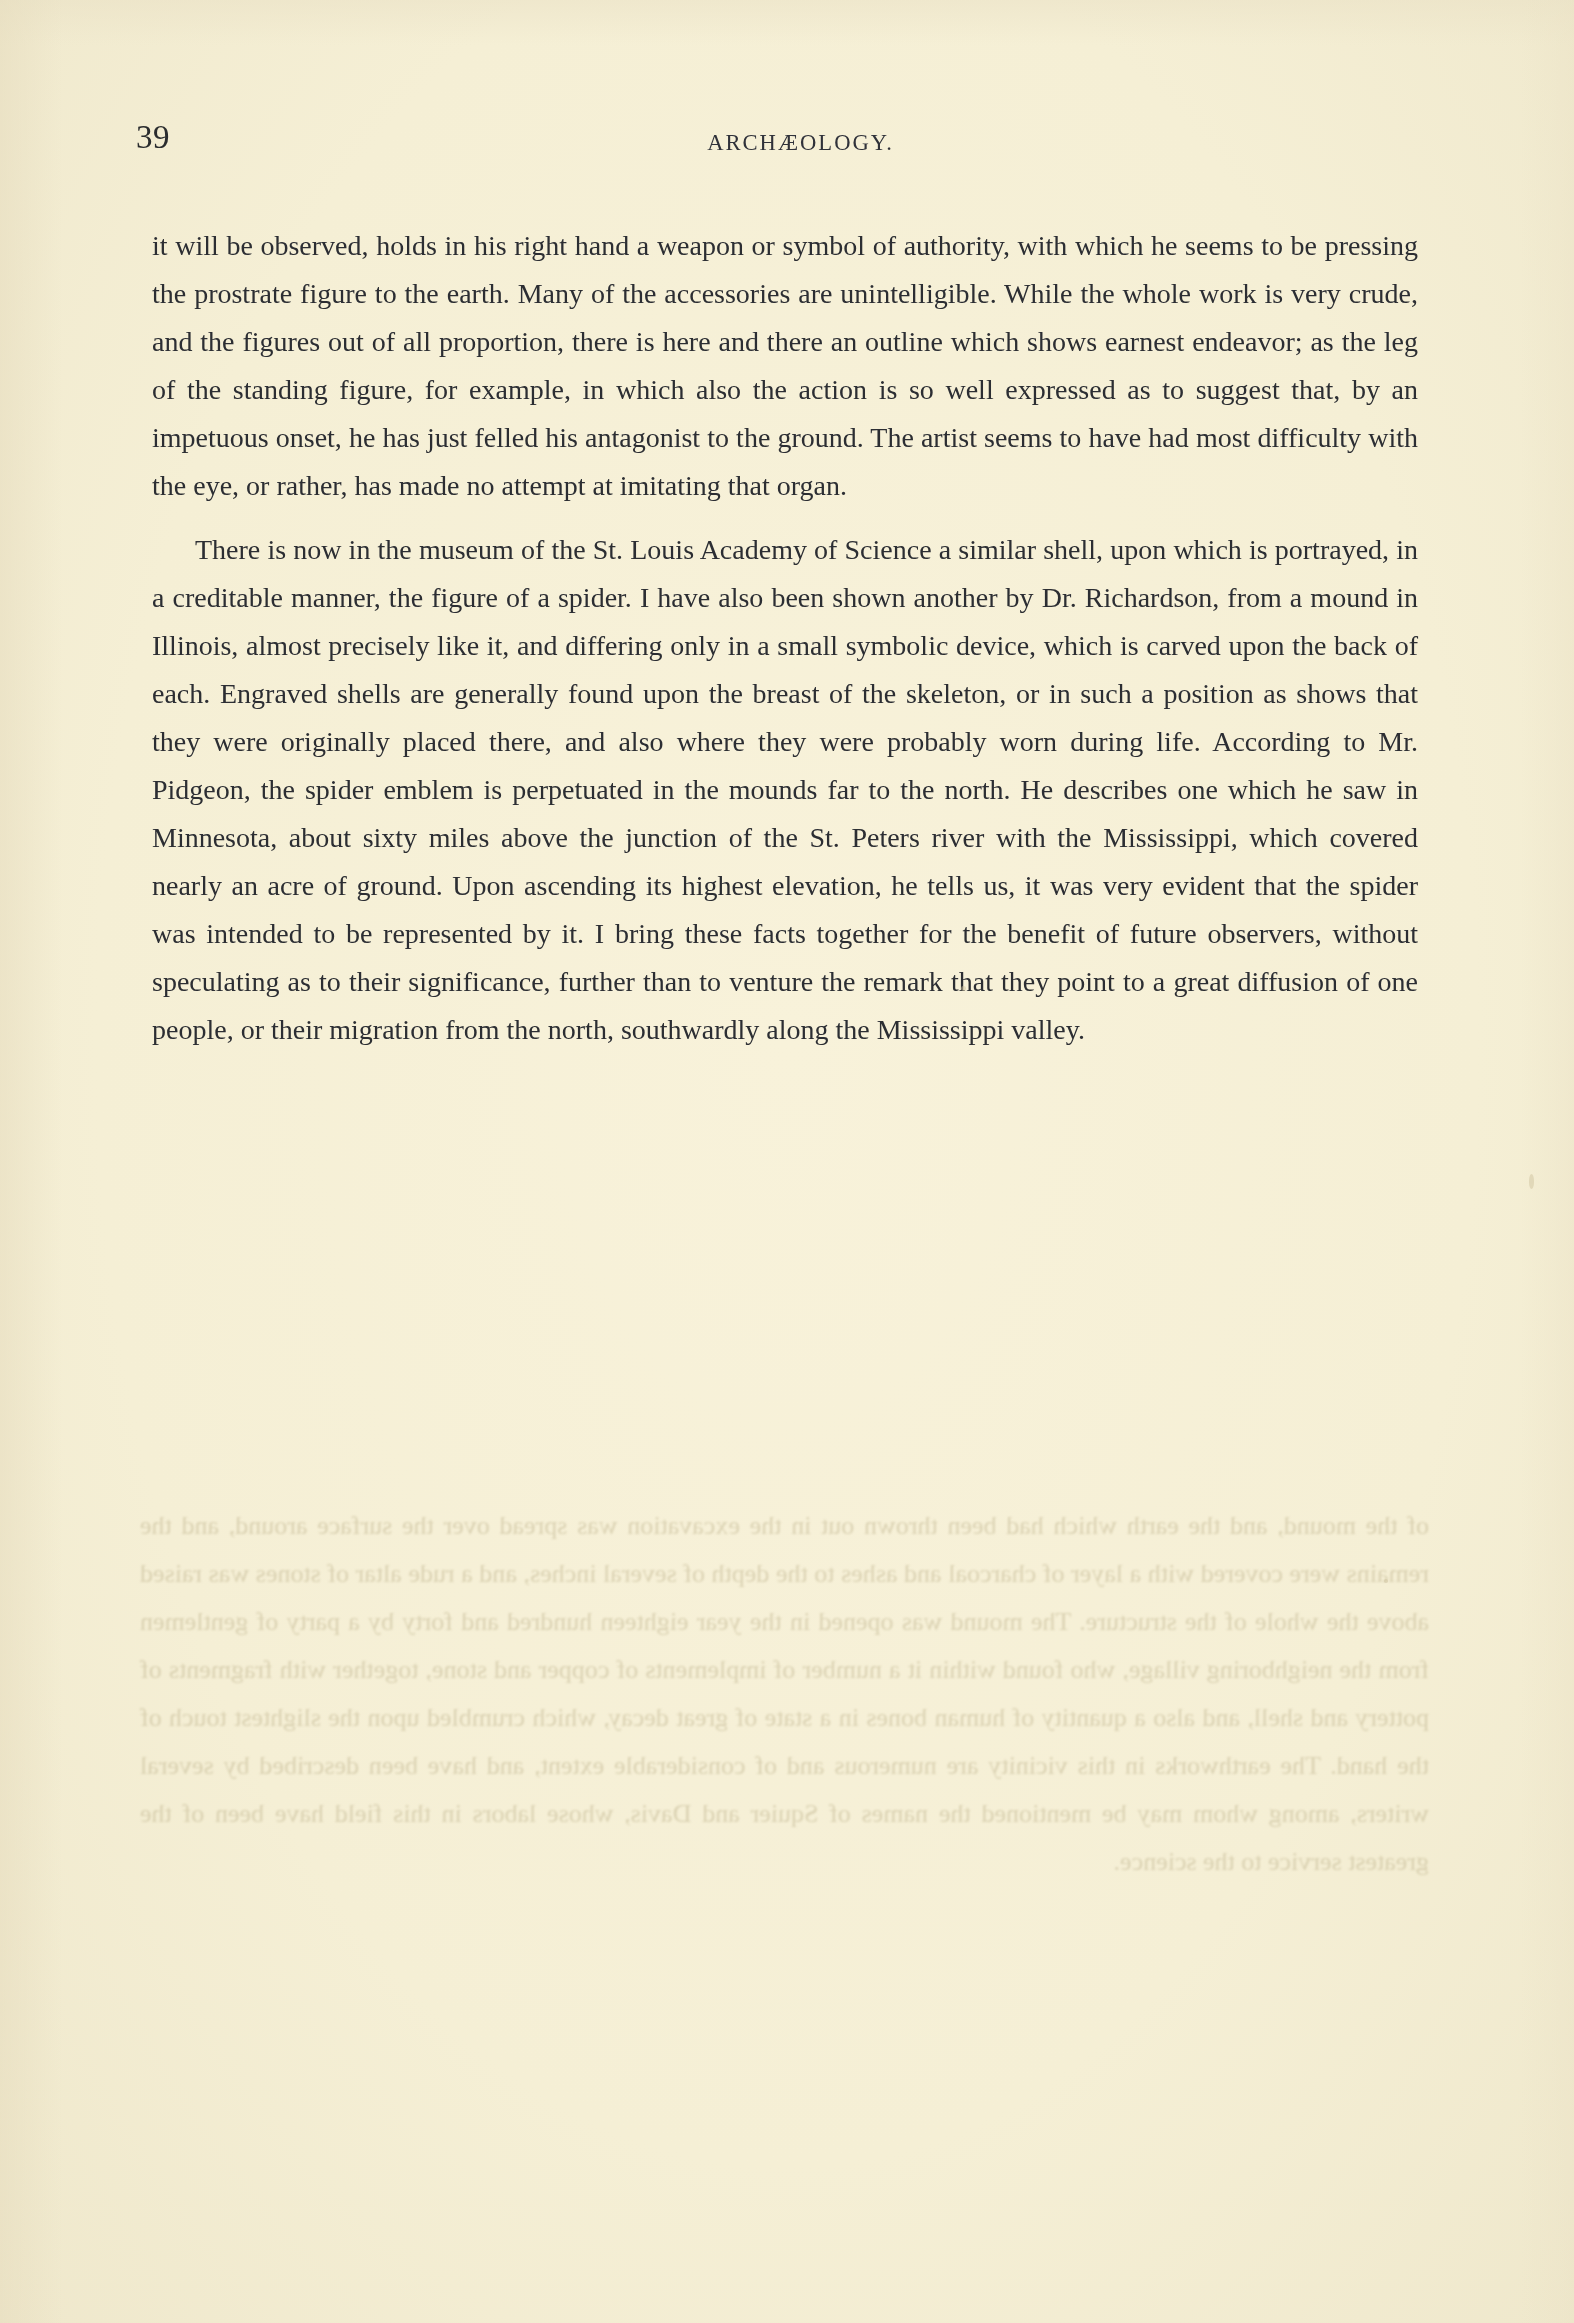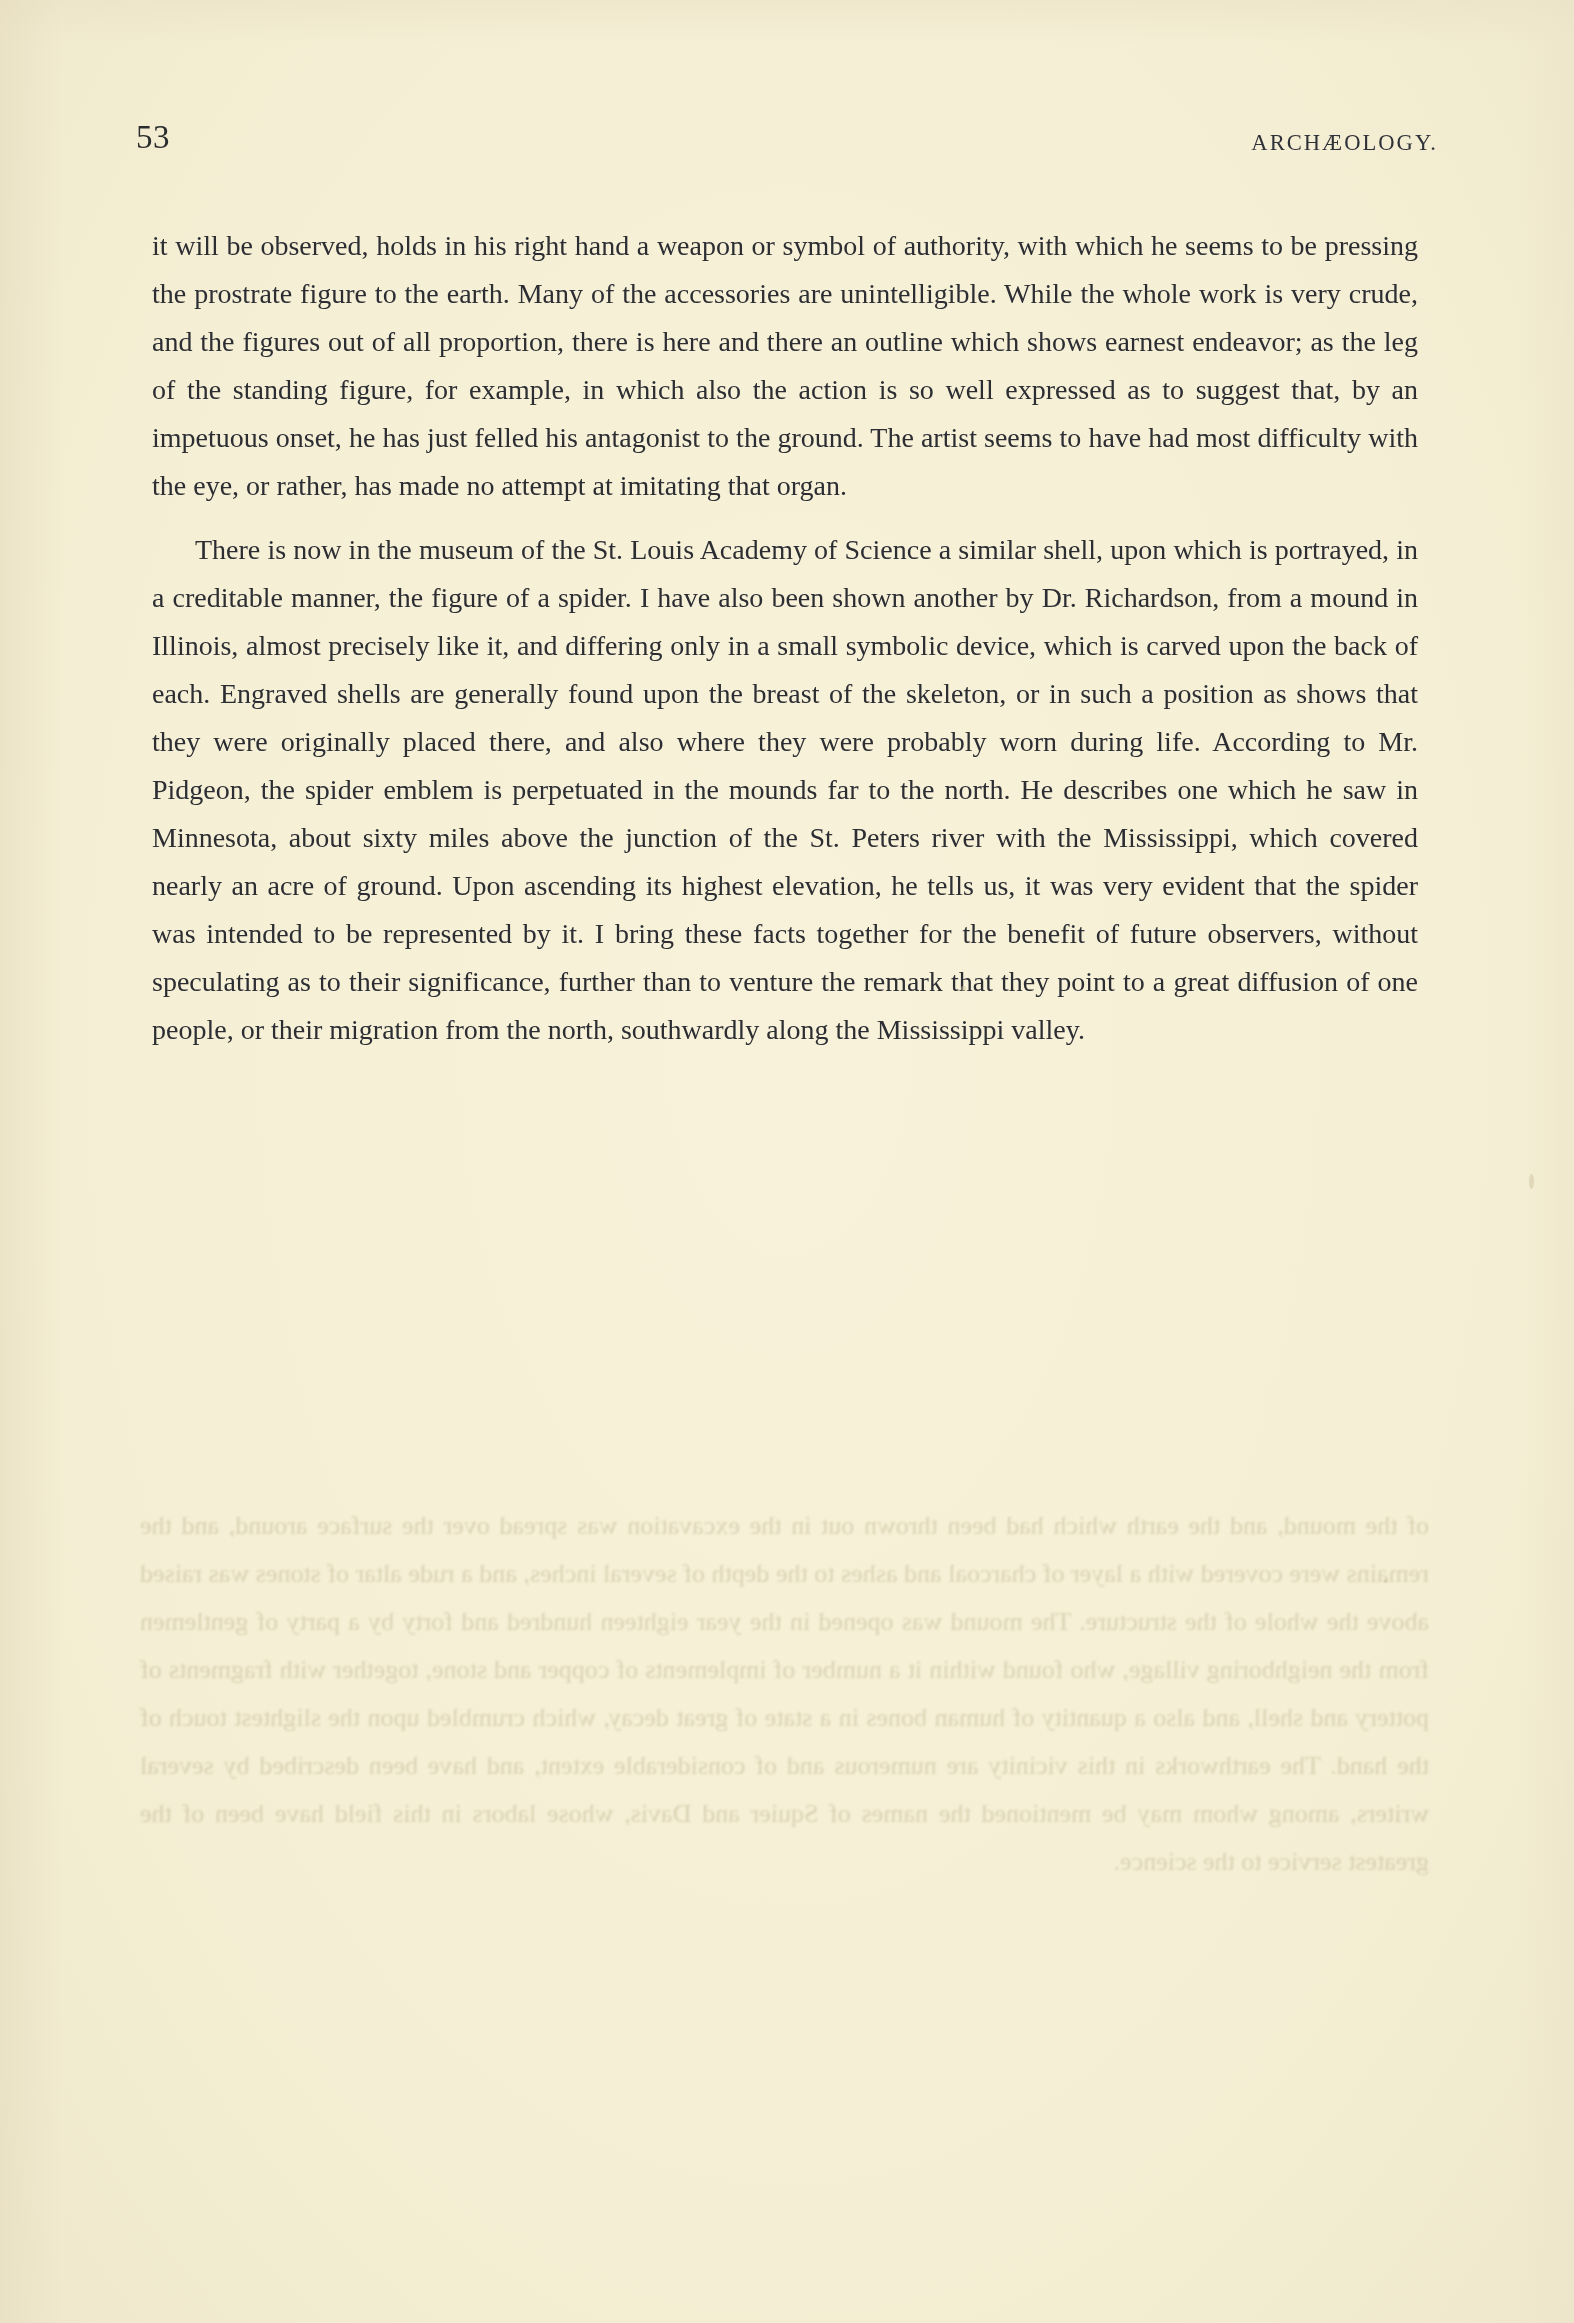--- a/index.html
+++ b/index.html
@@ -57,21 +57,21 @@
     top: 0;
     font-size: 33px;
     letter-spacing: 0.5px;
     color: #2a2c2e;
   }
   .running-head {
     position: absolute;
     left: 0;
     right: 0;
     top: 11px;
-    text-align: right;
+    text-align: center;
     font-size: 22.6px;
     letter-spacing: 2px;
     color: #30323a;
     padding-left: 27px;
   }
   .body-text {
     position: absolute;
     top: 206px;
     left: 136px;
     width: 1298px;
@@ -112,21 +112,21 @@
 </style>
 </head>
 <body>
 
 <div class="page">
   <div class="page-edge-top"></div>
   <div class="page-edge-left"></div>
   <div class="page-edge-right"></div>
 
   <div class="header">
-    <div class="folio">53</div>
+    <div class="folio">39</div>
     <div class="running-head">ARCHÆOLOGY.</div>
   </div>
 
   <div class="body-text">
     <p>it will be observed, holds in his right hand a weapon or symbol of authority, with which he seems to be pressing the prostrate figure to the earth. Many of the accessories are unintelligible. While the whole work is very crude, and the figures out of all proportion, there is here and there an outline which shows earnest endeavor; as the leg of the standing figure, for example, in which also the action is so well expressed as to suggest that, by an impetuous onset, he has just felled his antagonist to the ground. The artist seems to have had most difficulty with the eye, or rather, has made no attempt at imitating that organ.</p>
     <p class="indent">There is now in the museum of the St. Louis Academy of Science a similar shell, upon which is portrayed, in a creditable manner, the figure of a spider. I have also been shown another by Dr. Richardson, from a mound in Illinois, almost precisely like it, and differing only in a small symbolic device, which is carved upon the back of each. Engraved shells are generally found upon the breast of the skeleton, or in such a position as shows that they were originally placed there, and also where they were probably worn during life. According to Mr. Pidgeon, the spider emblem is perpetuated in the mounds far to the north. He describes one which he saw in Minnesota, about sixty miles above the junction of the St. Peters river with the Mississippi, which covered nearly an acre of ground. Upon ascending its highest elevation, he tells us, it was very evident that the spider was intended to be represented by it. I bring these facts together for the benefit of future observers, without speculating as to their significance, further than to venture the remark that they point to a great diffusion of one people, or their migration from the north, southwardly along the Mississippi valley.</p>
   </div>
 
   <div class="bleed">of the mound, and the earth which had been thrown out in the excavation was spread over the surface around, and the remains were covered with a layer of charcoal and ashes to the depth of several inches, and a rude altar of stones was raised above the whole of the structure. The mound was opened in the year eighteen hundred and forty by a party of gentlemen from the neighboring village, who found within it a number of implements of copper and stone, together with fragments of pottery and shell, and also a quantity of human bones in a state of great decay, which crumbled upon the slightest touch of the hand. The earthworks in this vicinity are numerous and of considerable extent, and have been described by several writers, among whom may be mentioned the names of Squier and Davis, whose labors in this field have been of the greatest service to the science.</div>
 

